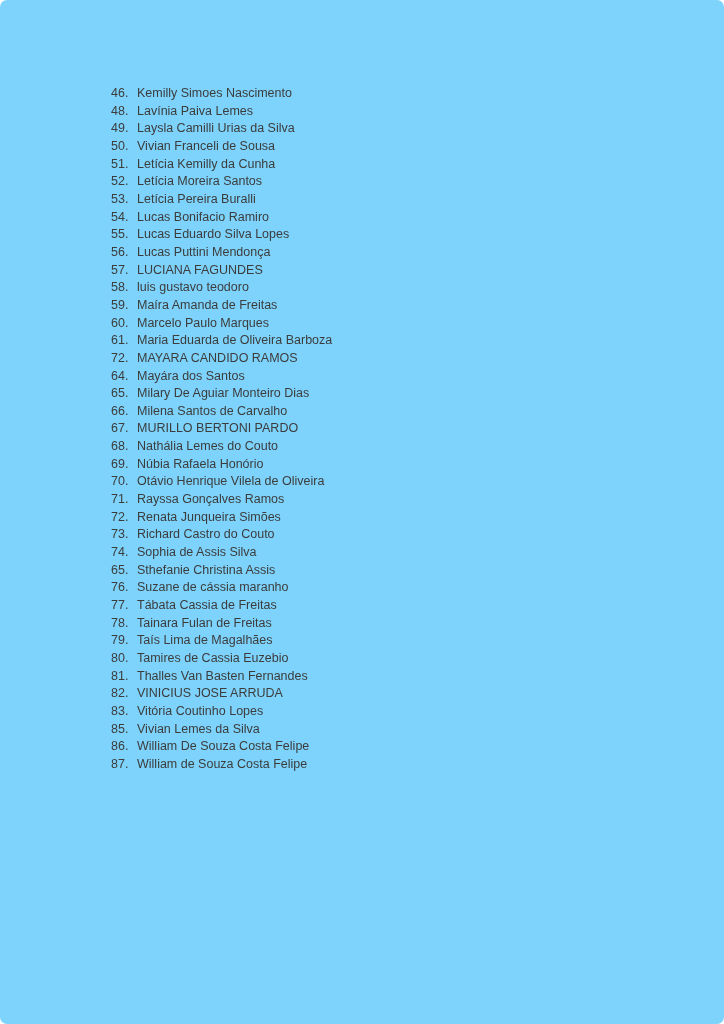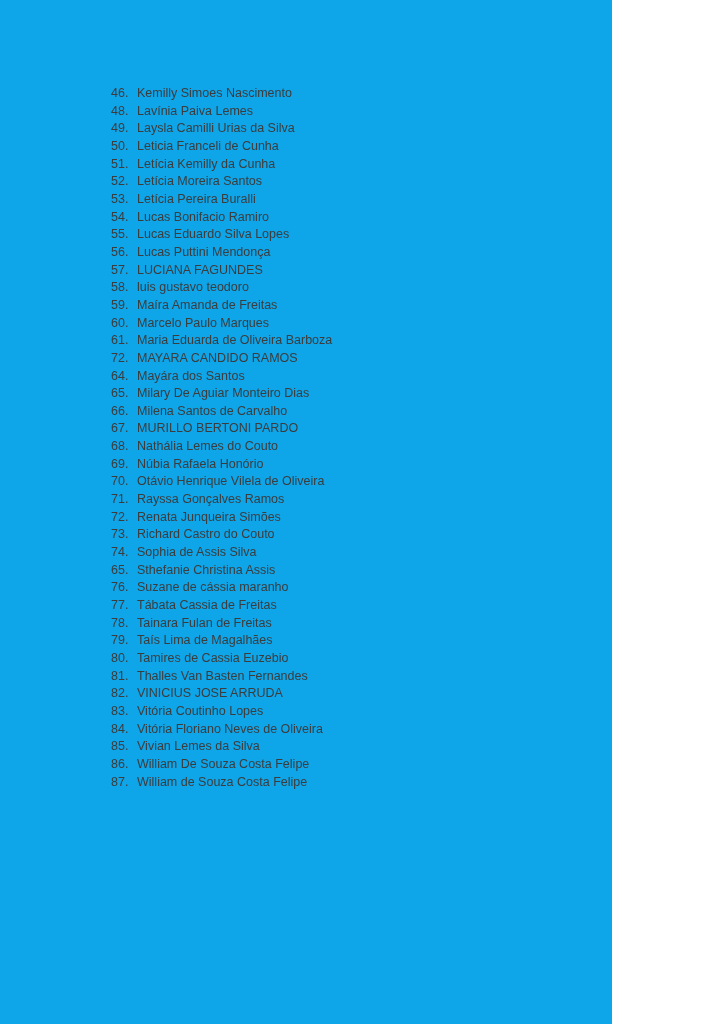--- a/index.html
+++ b/index.html
@@ -2,25 +2,26 @@
 <html><head>
 <meta charset="utf-8">
 <style>
   html, body {
     margin: 0;
     padding: 0;
     background: #ffffff;
   }
   .page {
     position: relative;
-    width: 612px;
+    width: 724px;
     height: 1024px;
-    background: #0ea5e9;
+    background: #7dd3fc;
     overflow: hidden;
     font-family: "Liberation Sans", sans-serif;
+    border-radius: 7px;
   }
   .name-list {
     position: absolute;
     top: 85px;
     left: 111px;
     margin: 0;
     padding: 0;
     list-style: none;
   }
   .row {
@@ -56,21 +57,21 @@
         <span class="name">Lavínia Paiva Lemes</span>
       </li>
 
       <li class="row">
         <span class="num">49.</span>
         <span class="name">Laysla Camilli Urias da Silva</span>
       </li>
 
       <li class="row">
         <span class="num">50.</span>
-        <span class="name">Leticia Franceli de Cunha</span>
+        <span class="name">Vivian Franceli de Sousa</span>
       </li>
 
       <li class="row">
         <span class="num">51.</span>
         <span class="name">Letícia Kemilly da Cunha</span>
       </li>
 
       <li class="row">
         <span class="num">52.</span>
         <span class="name">Letícia Moreira Santos</span>
@@ -220,24 +221,20 @@
       <li class="row">
         <span class="num">82.</span>
         <span class="name">VINICIUS JOSE ARRUDA</span>
       </li>
 
       <li class="row">
         <span class="num">83.</span>
         <span class="name">Vitória Coutinho Lopes</span>
       </li>
 
-      <li class="row">
-        <span class="num">84.</span>
-        <span class="name">Vitória Floriano Neves de Oliveira</span>
-      </li>
 
       <li class="row">
         <span class="num">85.</span>
         <span class="name">Vivian Lemes da Silva</span>
       </li>
 
       <li class="row">
         <span class="num">86.</span>
         <span class="name">William De Souza Costa Felipe</span>
       </li>

